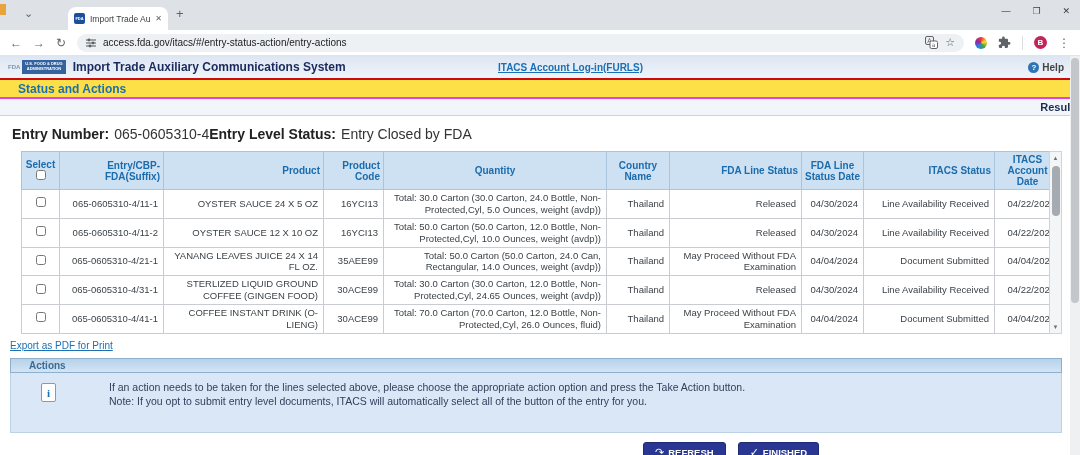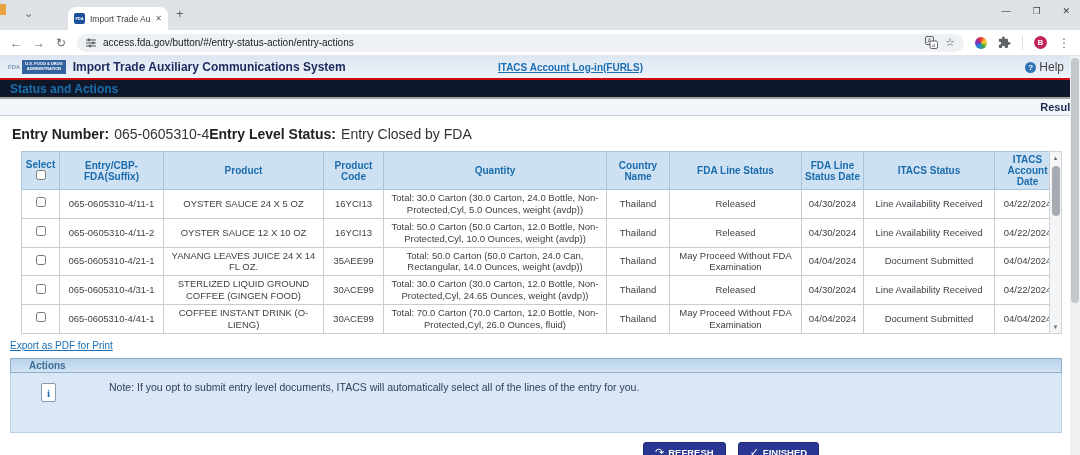--- a/index.html
+++ b/index.html
@@ -43,38 +43,38 @@
     border-bottom:2px solid #cb0c0f; display:flex; align-items:center; padding:0 8px; }
   .fda-mark { font-size:6px; font-weight:bold; color:#7f93b1; margin-right:2px; }
   .fda-box { background:#33629e; color:#fff; font-size:4px; font-weight:bold; line-height:1.15;
     padding:2px 3px; text-align:center; }
   .app-title { margin-left:7px; font-size:12px; font-weight:bold; color:#1b2a5e; }
   .login-link { position:absolute; left:498px; font-size:10px; font-weight:bold; color:#1a6fb5;
     text-decoration:underline; cursor:pointer; }
   .help-wrap { position:absolute; right:16px; display:flex; align-items:center; gap:3px; cursor:pointer; }
   .help-ico { width:11px; height:11px; border-radius:50%; background:#2f74b5; color:#fff; font-size:8px;
     font-weight:bold; display:flex; align-items:center; justify-content:center; }
-  .help-label { font-size:12px; font-weight:normal; color:#444; }
-
-  .section-title { height:19px; background:#0f172a; border-bottom:2px solid #a3a3a3;
-    font-size:12px; font-weight:bold; color:#1c6fae; padding:2px 0 0 10px; }
+  .help-label { font-size:10px; font-weight:bold; color:#444; }
+
+  .section-title { height:19px; background:#fde047; border-bottom:2px solid #d946ef;
+    font-size:12px; font-weight:bold; color:#1c6fae; padding:2px 0 0 18px; }
   .results-title { height:17px; background:#f2f6fa; border-bottom:1px solid #ccd3da;
     font-size:11px; font-weight:bold; color:#1d2d52; padding:2px 0 0 10px;text-align:right; }
 
   .entry-row { margin:10px 0 0 12px; display:flex; font-size:14px; color:#333; }
   .entry-row .lbl { font-weight:bold; color:#222; margin-right:5px; }
   .entry-row .pair2 { display:flex; }
 
   .table-wrap { position:relative; margin:9px 8px 0 10px; width:1052px;padding-left:11px; }
   table { border-collapse:collapse; width:1039px; table-layout:fixed; }
   th { background:#cde1f3; color:#1b6cad; font-size:10px; font-weight:bold;
     border:1px solid #a9c4dd; padding:2px 3px; vertical-align:middle; height:30px; }
   td { background:#fff; border:1px solid #c9cdd1; padding:2px 5px; font-size:9.5px;
     color:#3c4247; vertical-align:middle; height:28px; line-height:1.25; }
-  th.al, td.al { text-align:center; }
+  th.al, td.al { text-align:right; }
   th.ac, td.ac { text-align:center; }
   input[type=checkbox] { width:10px; height:10px; cursor:pointer; }
   .tbl-scrollbar { position:absolute; top:0; right:0; width:13px; height:100%;
     background:#f4f5f6; border:1px solid #cfd4d8; display:flex; flex-direction:column; }
   .sb-arrow { height:12px; font-size:6px; color:#6a7076; text-align:center; line-height:12px; cursor:pointer; }
   .sb-track { flex:1; position:relative; }
   .sb-thumb { position:absolute; top:2px; left:1.5px; width:8px; height:50px; background:#a6abb1; border-radius:4px; cursor:pointer; }
 
   .export-link { display:inline-block; margin:6px 16px 0 10px; font-size:10px; color:#1a6fb5;
     text-decoration:underline; cursor:pointer; }
@@ -124,21 +124,21 @@
       <svg width="10" height="10" viewBox="0 0 10 10">
         <g stroke="#5f6368" stroke-width="1.1">
           <line x1="0" y1="2" x2="10" y2="2"></line>
             <line x1="0" y1="5" x2="10" y2="5"></line>
             <line x1="0" y1="8" x2="10" y2="8"></line>
         </g>
         <circle cx="3" cy="2" r="1.4" fill="#5f6368"></circle>
           <circle cx="7" cy="5" r="1.4" fill="#5f6368"></circle>
           <circle cx="4" cy="8" r="1.4" fill="#5f6368"></circle>
       </svg>
-      <span class="url-text">access.fda.gov/button/#/entry-status-action/entry-actions</span>
+      <span class="url-text">access.fda.gov/itacs/#/entry-status-action/entry-actions</span>
       <svg width="13" height="13" viewBox="0 0 13 13">
         <rect x="0.5" y="0.5" width="8" height="8" rx="1.5" fill="none" stroke="#5f6368"></rect>
         <text x="4.5" y="7" font-size="6.5" text-anchor="middle" fill="#5f6368" font-family="DejaVu Sans">A</text>
         <rect x="5" y="5" width="7.5" height="7.5" rx="1.5" fill="#ffffff" stroke="#5f6368"></rect>
         <text x="8.7" y="11" font-size="6" text-anchor="middle" fill="#5f6368" font-family="DejaVu Sans">a</text>
       </svg>
       <span class="mini-ico">☆</span>
     </div>
     <span class="color-wheel"></span>
     <svg width="13" height="13" viewBox="0 0 24 24" fill="#5f6368">
@@ -284,21 +284,22 @@
       </div>
     </div>
 
     <a class="export-link">Export as PDF for Print</a>
 
     <div class="actions-panel">
       <div class="actions-header">Actions</div>
       <div class="actions-body">
         <div class="doc-ico">i</div>
         <div class="actions-text">
-          <div>Note: If you opt to submit entry level documents, ITACS will automatically select all of the lines of the entry for you.</div>
+          <div>If an action needs to be taken for the lines selected above, please choose the appropriate action option and press the Take Action button.</div>
+          <div>Note: If you opt to submit entry level documents, ITACS will automatically select all of the button of the entry for you.</div>
         </div>
       </div>
     </div>
 
     <div class="buttons-row">
       <button class="navy-btn">
         <span class="btn-glyph">↷</span>
         <span>REFRESH</span>
       </button>
       <button class="navy-btn">

